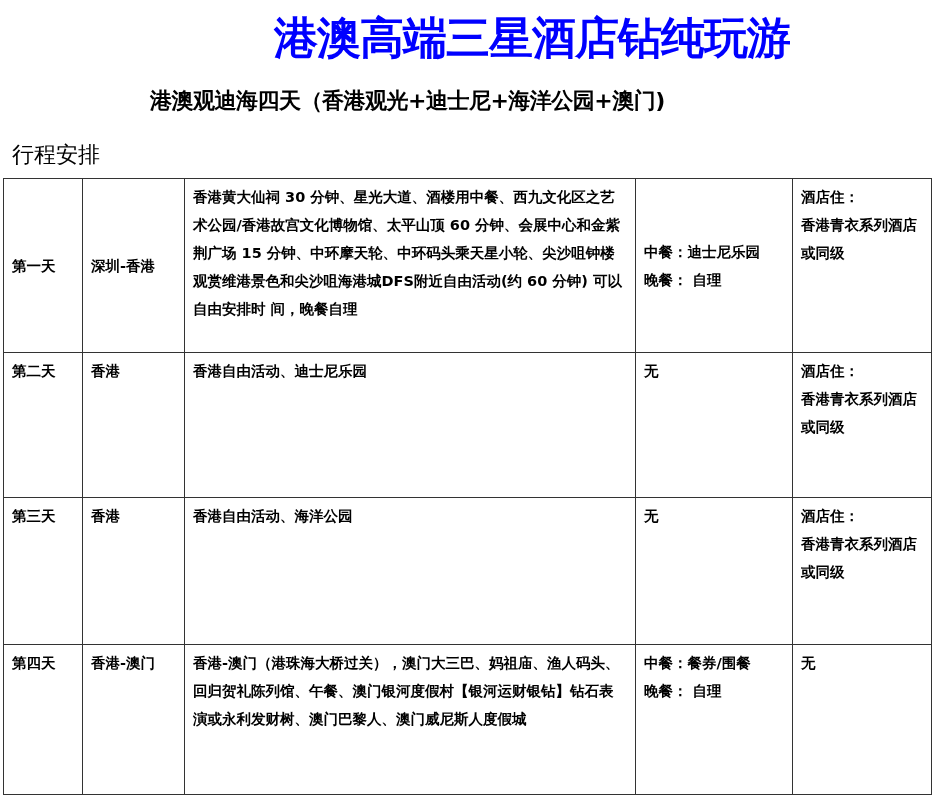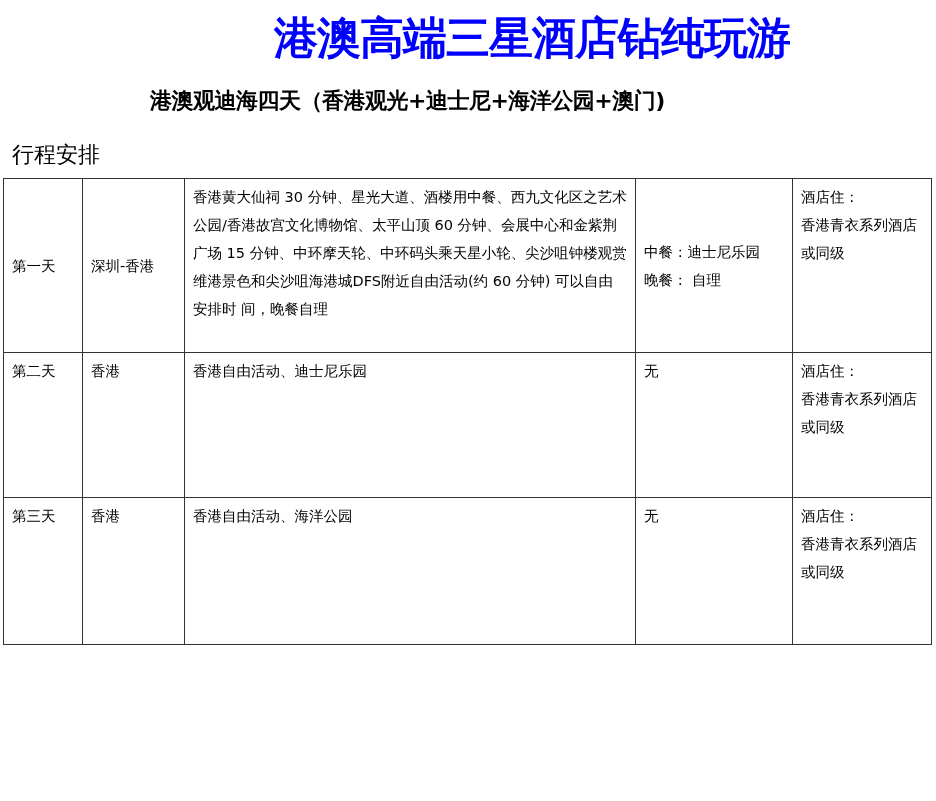--- a/index.html
+++ b/index.html
@@ -22,21 +22,21 @@
     .section-heading {
       position: absolute; left: 12px; top: 140px;
       font-size: 22px; font-weight: normal; line-height: 30px;
     }
     table.itinerary {
       position: absolute; left: 3px; top: 178px;
       width: 928px; border-collapse: collapse; table-layout: fixed;
     }
     table.itinerary td {
       border: 1.5px solid #333;
-      font-size: 14.5px; font-weight: normal; line-height: 28px;
+      font-size: 14.5px; font-weight: bold; line-height: 28px;
       vertical-align: top; padding: 4px 8px;
       word-break: break-all;
     }
     col.c-day { width: 79px; }
     col.c-route { width: 102px; }
     col.c-desc { width: 451px; }
     col.c-meals { width: 157px; }
     col.c-hotel { width: 139px; }
     tr.r1 { height: 174px; }
     tr.r2 { height: 145px; }
@@ -93,14 +93,26 @@
       <td>香港</td>
       <td class="desc pad-top">香港自由活动、海洋公园</td>
       <td class="meals">
         <span class="line">无</span>
       </td>
       <td>
         <span class="line">酒店住：</span>
         <span class="line">香港青衣系列酒店或同级</span>
       </td>
     </tr>
+    <tr class="r4">
+      <td>第四天</td>
+      <td>香港-澳门</td>
+      <td class="desc pad-top">香港-澳门（港珠海大桥过关），澳门大三巴、妈祖庙、渔人码头、回归贺礼陈列馆、午餐、澳门银河度假村【银河运财银钻】钻石表演或永利发财树、澳门巴黎人、澳门威尼斯人度假城</td>
+      <td class="meals">
+        <span class="line">中餐：餐券/围餐</span>
+        <span class="line">晚餐：  自理</span>
+      </td>
+      <td>
+        <span class="line">无</span>
+      </td>
+    </tr>
   </tbody>
 </table>
 
 </body></html>

